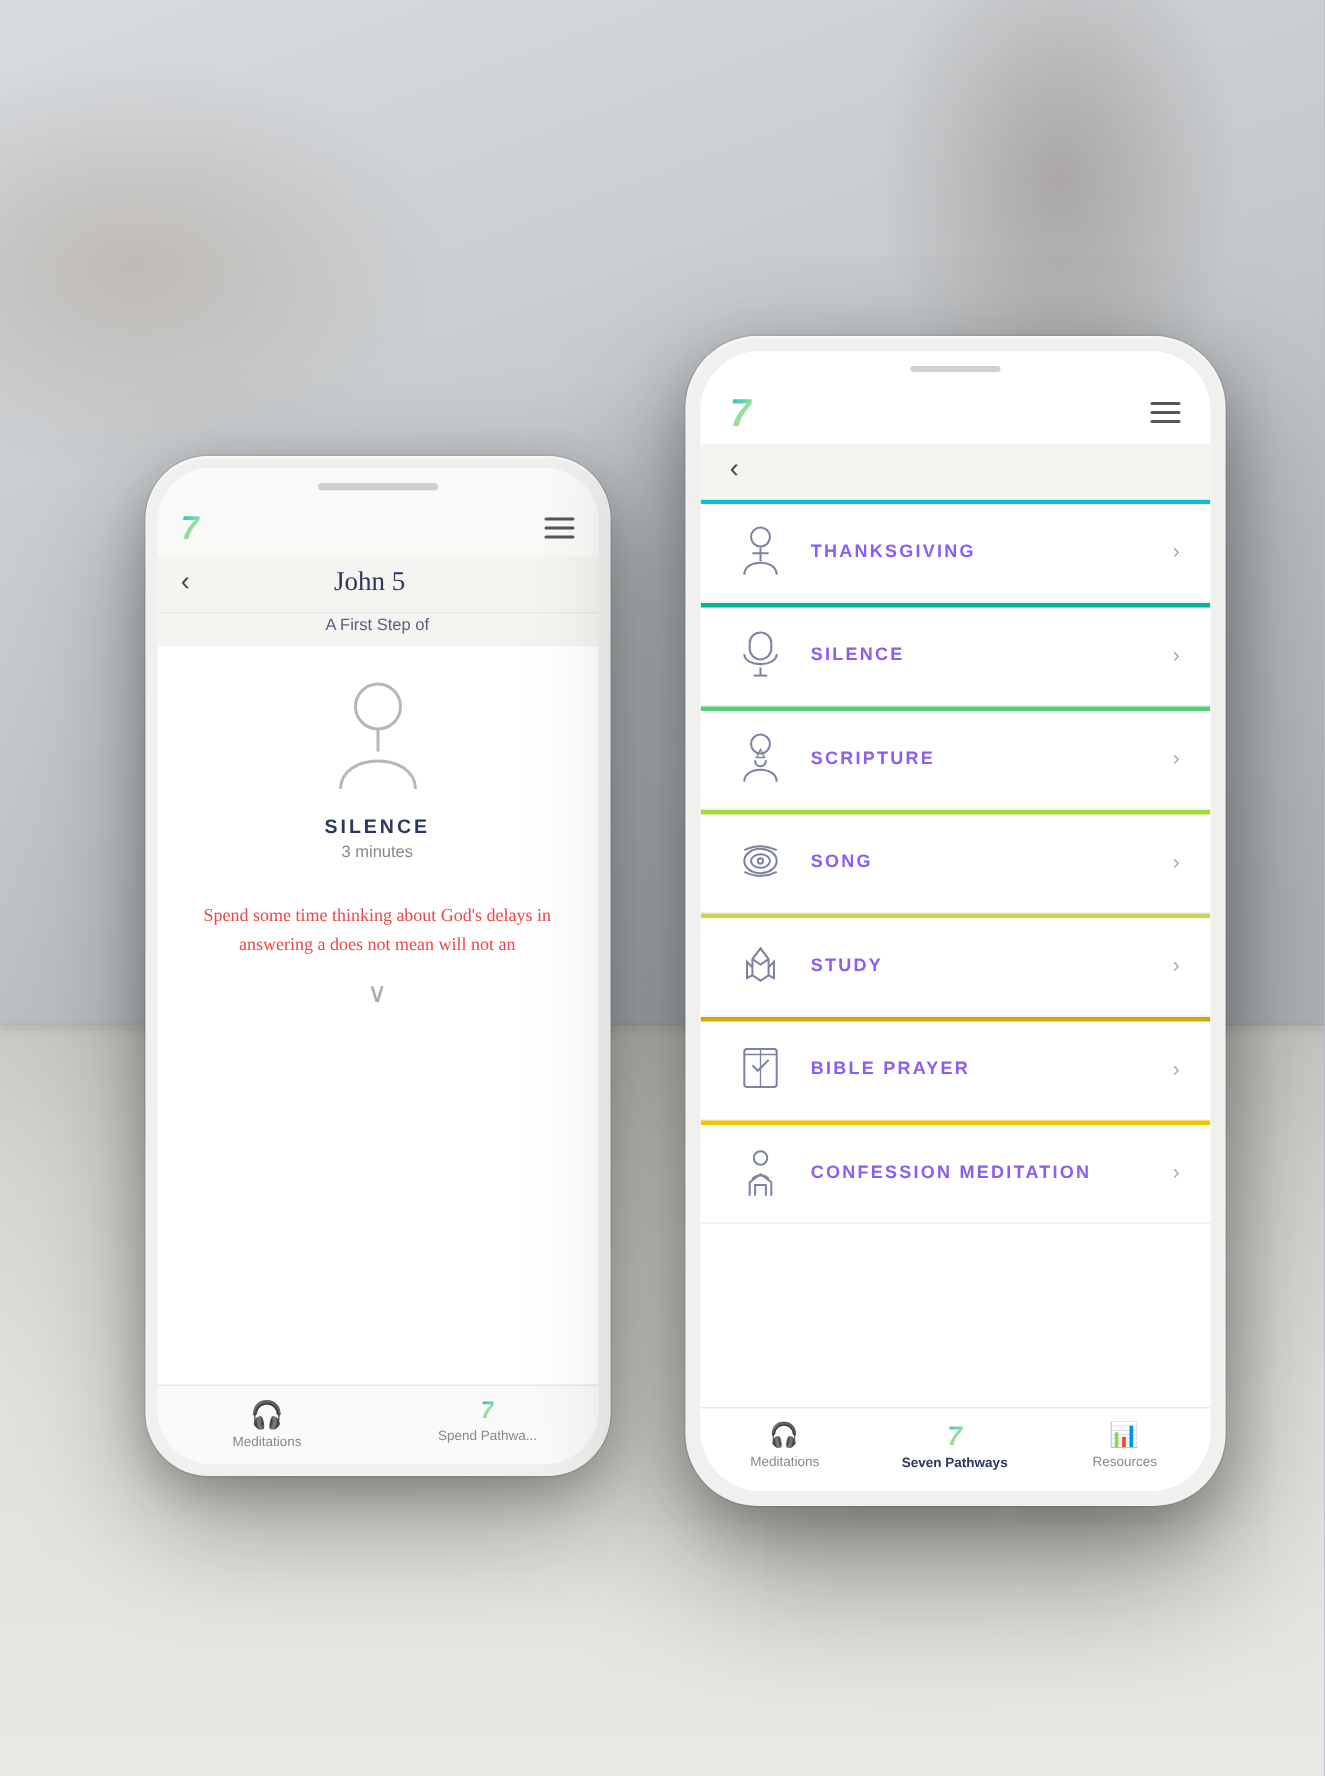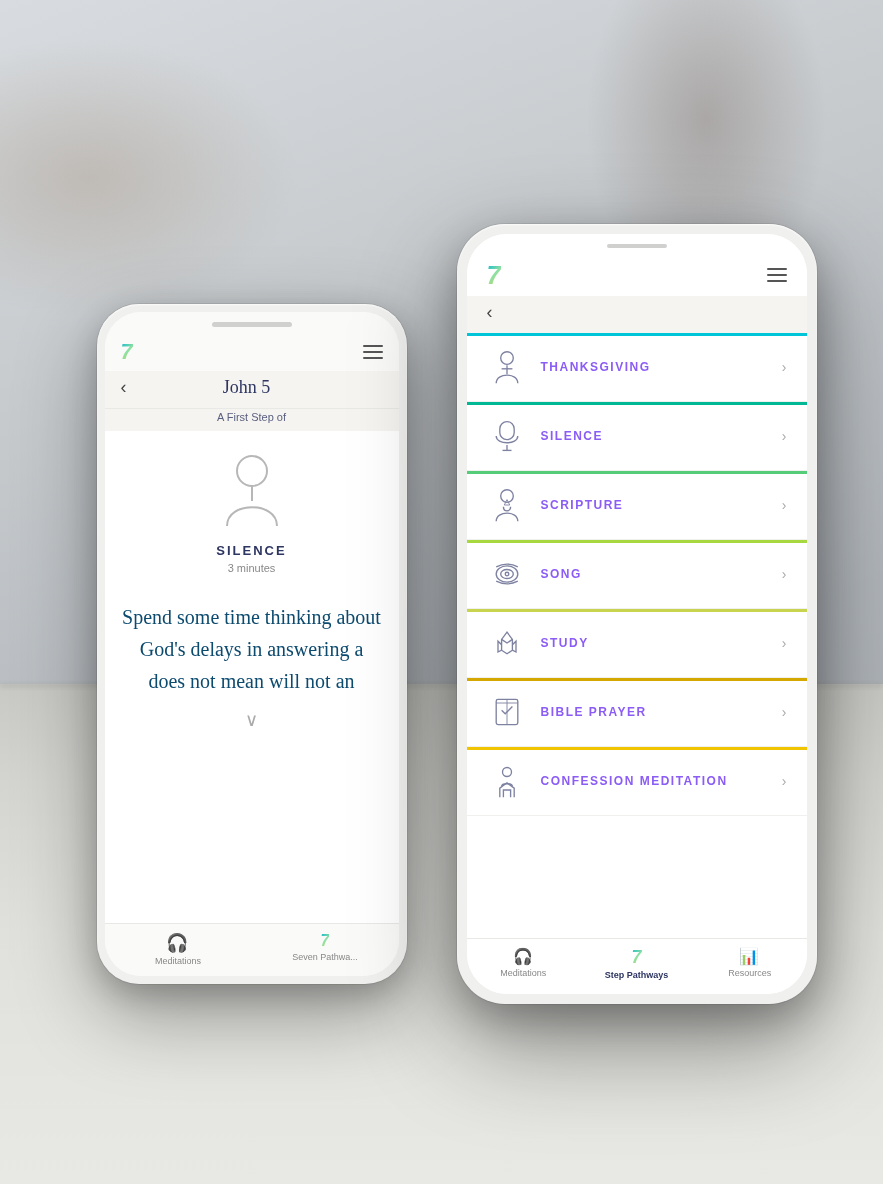--- a/index.html
+++ b/index.html
@@ -251,22 +251,22 @@
     }
 
     .section-meta {
       font-size: 11px;
       color: #888;
       text-align: center;
       margin-bottom: 27px;
     }
 
     .content-text {
-      font-size: 20px;
-      color: #0c4a6e;
+      font-size: 12px;
+      color: #ef4444;
       text-align: center;
       line-height: 1.6;
       font-family: Georgia, serif;
     }
 
     .chevron-down {
       text-align: center;
       color: #aaa;
       font-size: 18px;
       margin-top: 12px;
@@ -475,21 +475,21 @@
         <div class="chevron-down">∨</div>
       </div>
 
       <div class="tab-bar">
         <div class="tab-item">
           <span class="tab-icon">🎧</span>
           <span class="tab-label">Meditations</span>
         </div>
         <div class="tab-item">
           <span class="seven-tab">7</span>
-          <span class="tab-label">Seven Pathwa...</span>
+          <span class="tab-label">Spend Pathwa...</span>
         </div>
       </div>
     </div>
   </div>
 
   <div class="phone-front">
     <div class="phone-front-inner">
 
       <div class="phone-notch" style="background:#ffffff">
         <div class="notch-pill-small"></div>
@@ -606,21 +606,21 @@
 
       </div>
 
       <div class="tab-bar-front">
         <div class="tab-item-front">
           <span style="font-size:16px">🎧</span>
           <span class="tab-label-front">Meditations</span>
         </div>
         <div class="tab-item-front">
           <span class="seven-tab" style="font-size:18px">7</span>
-          <span class="tab-label-front active">Step Pathways</span>
+          <span class="tab-label-front active">Seven Pathways</span>
         </div>
         <div class="tab-item-front">
           <span style="font-size:16px">📊</span>
           <span class="tab-label-front">Resources</span>
         </div>
       </div>
 
     </div>
   </div>
 

